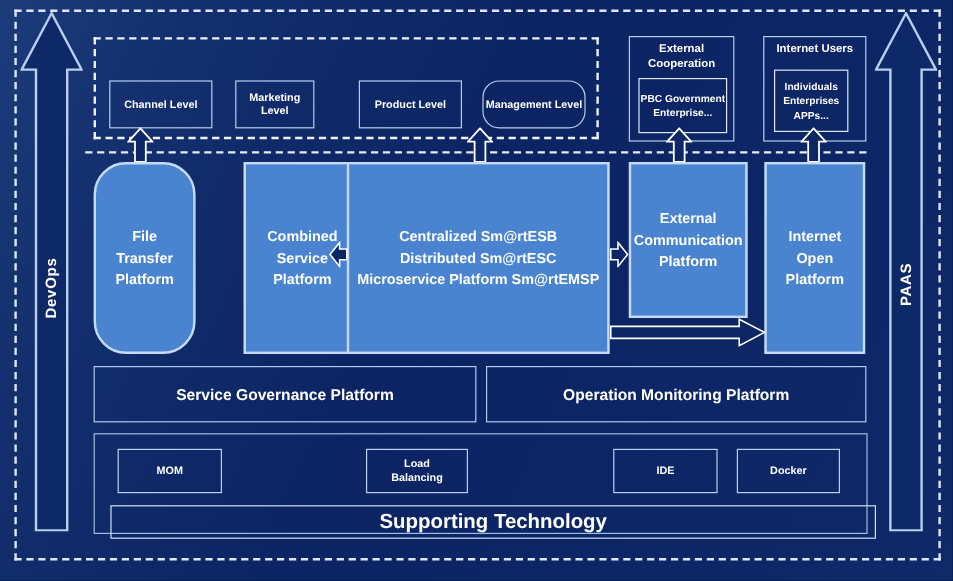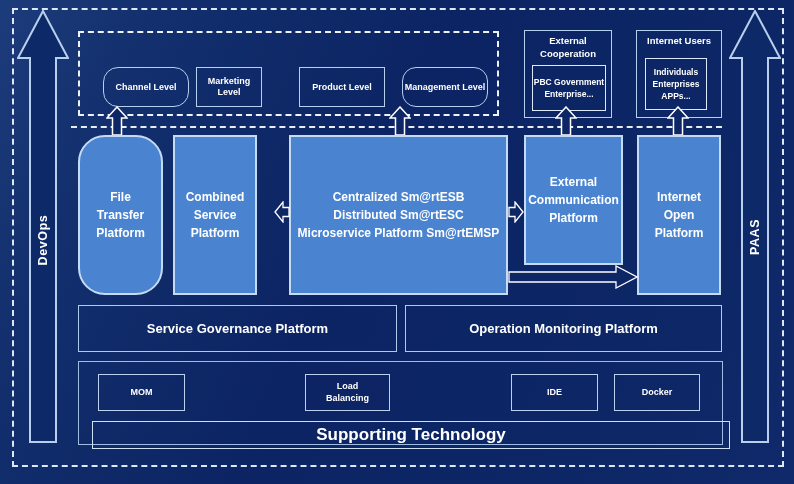--- a/index.html
+++ b/index.html
@@ -29,21 +29,21 @@
   
   .top-dashed {
     left: 78px; top: 31px; width: 421px; height: 85px;
     border: 2px dashed #eef3fb;
   }
   .level {
     top: 67px; height: 40px;
     border: 1.5px solid #b5cfee;
     font-size: 9px; font-weight: bold; line-height: 1.2;
   }
-  .lvl-0 { left: 103px;  width: 86px; border-radius: 15px; }
+  .lvl-0 { left: 91px;  width: 86px; }
   .lvl-1 { left: 196px; width: 66px; }
   .lvl-2 { left: 299px; width: 86px; }
   .lvl-3 { left: 402px; width: 86px; border-radius: 14px; }
 
   .group-box {
     top: 30px; height: 88px;
     border: 1.6px solid #b5cfee;
   }
   .ec-box { left: 524px; width: 88px; }
   .iu-box { left: 636px; width: 86px; }
@@ -63,21 +63,21 @@
   }
 
   
   .platform {
     top: 135px; height: 160px;
     background: #4a84d0;
     border: 2px solid #c5daf3;
     font-size: 12px; font-weight: 600; line-height: 1.5;
   }
   .p-file     { left: 78px;  width: 85px; border-radius: 27px; }
-  .p-combined { left: 173px; width: 84px; }
+  .p-combined { left: 203px; width: 98px; }
   .p-central  { left: 289px; width: 219px; }
   .p-extcomm  { left: 524px; width: 99px; height: 130px; }
   .p-iopen    { left: 637px; width: 84px; }
 
   
   .gov {
     top: 305px; height: 47px;
     border: 1.6px solid #aecaec;
     font-size: 13px; font-weight: bold;
   }

